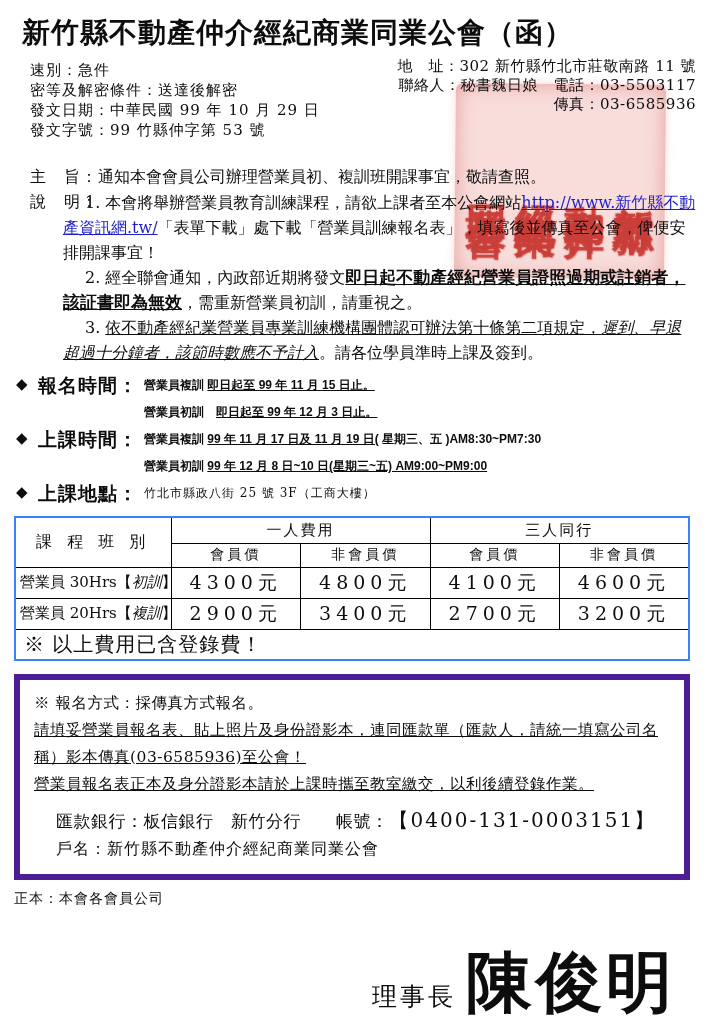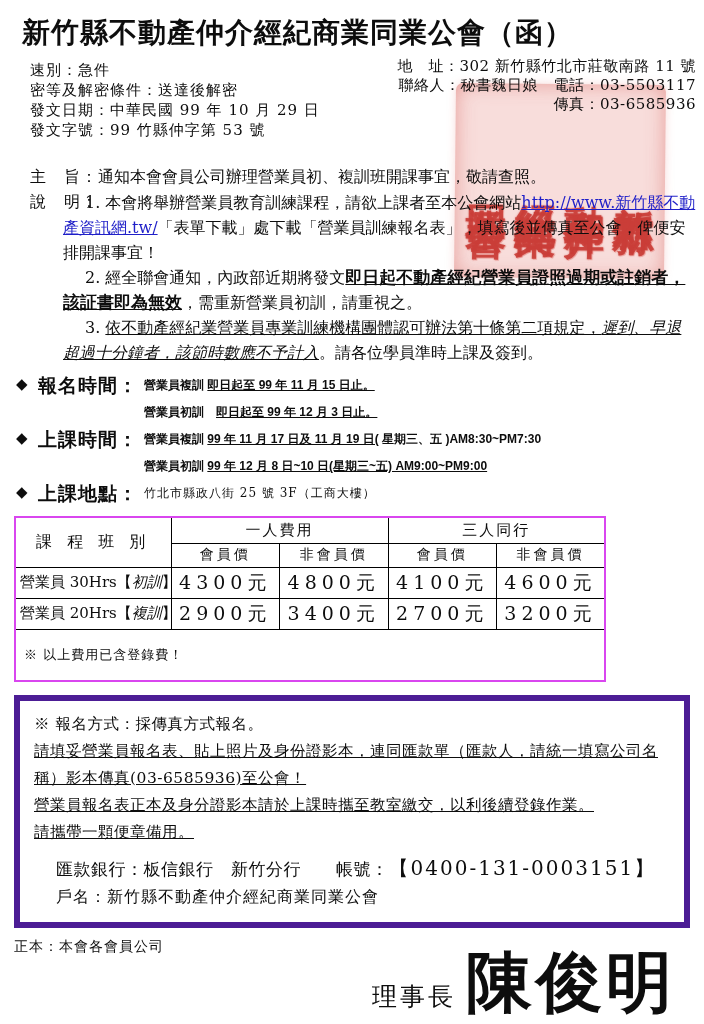--- a/index.html
+++ b/index.html
@@ -55,31 +55,31 @@
   .sched-row { display:flex; margin-left:16px; align-items:flex-start; }
   .sched-bullet { font-size:15px; width:22px; padding-top:3px; font-family:"Liberation Sans",sans-serif; }
   .sched-label {
     flex:none; width:106px; font-family:Liberation Serif, serif;
     font-weight:bold; font-size:19px; letter-spacing:1px; padding-top:1px;
   }
   .sched-content { font-family:"Liberation Sans",sans-serif; font-weight:bold; font-size:12px; line-height:27px; }
   .sched-content.serif-content { font-family:"DejaVu Serif","Liberation Serif",serif; font-weight:normal; letter-spacing:1px; }
   
   .price-table {
-    margin:9px 0 0 14px; width:592px; border-collapse:collapse;
-    border:2px solid #d946ef; table-layout:fixed;
+    margin:9px 0 0 14px; width:676px; border-collapse:collapse;
+    border:2px solid #3b82f6; table-layout:fixed;
   }
   .price-table th, .price-table td { border:1px solid #000; text-align:center; padding:2px 4px; }
   .col-name { width:156px; }
   th.h-group { font-size:15px; font-weight:normal; letter-spacing:2px; height:26px; }
   th.h-sub { font-size:14px; font-weight:normal; letter-spacing:3px; height:24px; }
   th.h-course { font-size:16px; font-weight:normal; letter-spacing:5px; }
   td.cell-name { font-size:15px; text-align:left; letter-spacing:0; height:27px; white-space:nowrap; }
   td.cell-price { font-size:19px; letter-spacing:5px; }
-  td.cell-note { text-align:left; font-size:13px; padding:16px 8px; letter-spacing:1px; }
+  td.cell-note { text-align:left; font-size:20px; padding:1px 8px; letter-spacing:1px; }
   
   .regbox {
     margin:13px 0 0 14px; width:676px; border:6px solid #4c1d95;
     padding:10px 12px 12px 14px; font-size:15.5px; line-height:27px; letter-spacing:.5px;
   }
   .regbox .rb-u { text-decoration:underline; }
   .rb-bank { margin-top:9px; padding-left:22px; font-size:17px; white-space:nowrap; }
   .rb-bankno { font-size:20px; letter-spacing:2px; }
   .rb-account { padding-left:22px; font-size:16px; letter-spacing:1px; }
   
@@ -191,21 +191,20 @@
     <tr>
       <td class="cell-note" colspan="5">※ 以上費用已含登錄費！</td>
     </tr>
   </tbody>
     </table>
 
   <div class="regbox">
     <div>※ 報名方式：採傳真方式報名。</div>
     <div class="rb-u">請填妥營業員報名表、貼上照片及身份證影本，連同匯款單（匯款人，請統一填寫公司名稱）影本傳真(03-6585936)至公會！</div>
     <div class="rb-u">營業員報名表正本及身分證影本請於上課時攜至教室繳交，以利後續登錄作業。</div>
-    <div class="rb-u">請攜帶一顆便章備用。</div>
     <div class="rb-bank"><span>匯款銀行：板信銀行　新竹分行　　</span><span>帳號：</span><span class="rb-bankno">【0400-131-0003151】</span></div>
     <div class="rb-account">戶名：新竹縣不動產仲介經紀商業同業公會</div>
   </div>
 
   <div class="distribution">
     <div>正本：本會各會員公司</div>
 
   </div>
 
   <div class="sig-row">

